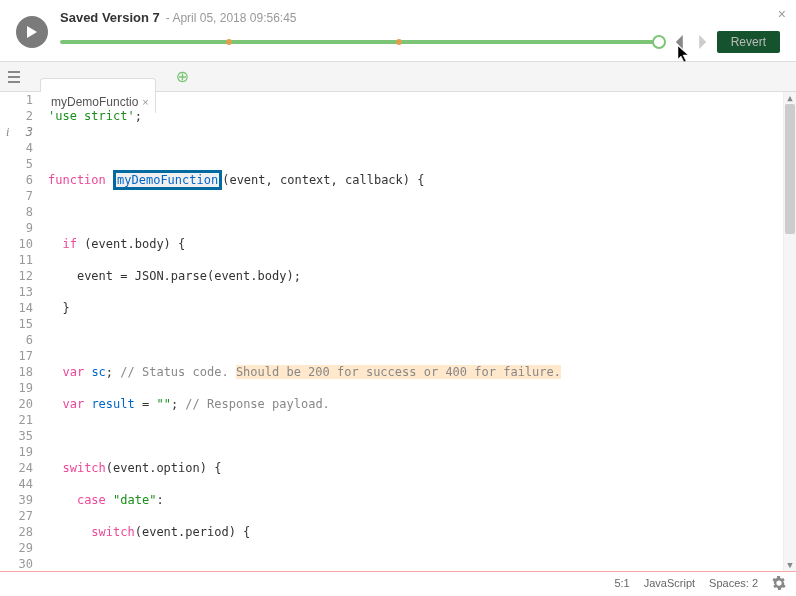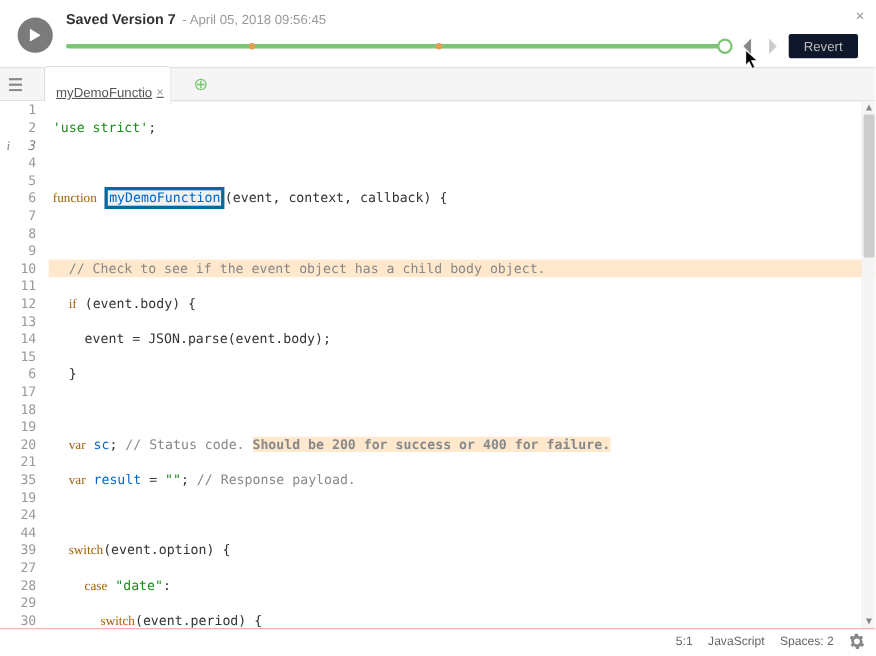--- a/index.html
+++ b/index.html
@@ -59,21 +59,21 @@
       border-radius: 50%;
       background: #fff;
       border: 2px solid #7cc576;
       top: -5px;
       transform: translateX(-50%);
     }
     .nav-arrow { width: 14px; height: 14px; cursor: pointer; fill: #888; }
     .nav-arrow.disabled { fill: #ccc; }
     .revert-btn {
       padding: 4px 14px;
-      background: #0f172a;
+      background: #14532d;
       color: #bbb;
       font-size: 12px;
       border: none;
       border-radius: 2px;
     }
     .close-x {
       position: absolute;
       top: 6px;
       right: 10px;
       color: #999;
@@ -94,22 +94,21 @@
       border: 1px solid #ddd;
       border-bottom: none;
       border-radius: 4px 4px 0 0;
       padding: 16px 6px 4px 10px;
       font-size: 12px;
       color: #555;
       display: flex;
       align-items: center;
       gap: 4px;
       position: relative;
-      top: 1px;
-      text-decoration: underline;
+      top: 19px;
     }
     .tab-close { color: #999; cursor: pointer; font-size: 11px; }
     .add-tab { margin-left: 20px; color: #7cc576; font-size: 16px; cursor: pointer; }
     .editor {
       display: flex;
       height: calc(596px - 65px - 30px - 22px);
       font-family: "Menlo", "Consolas", monospace;
       font-size: 12px;
       line-height: 16px;
       position: relative;
@@ -123,22 +122,22 @@
       user-select: none;
       border-right: 1px solid transparent;
       flex-shrink: 0;
     }
     .gutter .ln { height: 16px; }
     .gutter .ln.italic { font-style: italic; color: #888; position: relative; }
     .gutter .ln.italic::before { content: "i"; position: absolute; left: 6px; color: #888; font-style: italic; font-family: serif; }
     .code { flex: 1; white-space: pre; color: #333; overflow: hidden; }
     .code .row { height: 16px; padding-left: 4px; }
     .code .row.hl { background: #ffe8cc; }
-    .hl-inline { background: #ffe8cc; font-weight: bold; }
-    .kw { color: #a16207; font-family: Liberation Serif, serif; }
+    .hl-inline { background: #ffe8cc; }
+    .kw { color: #ec4899; }
     .str { color: #1a8f1a; }
     .fn { color: #0066cc; }
     .id { color: #0066cc; }
     .cm { color: #888; }
     .boxed { border: 3px solid #0369a1; padding: 0 1px; background: #f0f0f0; }
     .minimap {
       position: absolute;
       right: 12px;
       top: 0;
       width: 1px;
@@ -252,21 +251,20 @@
     <div class="ln">27</div>
     <div class="ln">28</div>
     <div class="ln">29</div>
     <div class="ln">30</div>
   </div>
   <div class="code">
 <div class="row"><span class="str">'use strict'</span>;</div>
 <div class="row"></div>
 <div class="row"><span class="kw">function</span> <span class="boxed"><span class="fn">myDemoFunction</span></span><span>(event, context, callback) {</span></div>
 <div class="row"></div>
-<div class="row hl">  <span class="cm">// Check to see if the event object has a child body object.</span></div>
 <div class="row">  <span class="kw">if</span><span> (event.body) {</span></div>
 <div class="row">    <span>event = JSON.parse(event.body);</span></div>
 <div class="row">  <span>}</span></div>
 <div class="row"></div>
 <div class="row">  <span class="kw">var</span> <span class="id">sc</span>; <span class="cm">// Status code. </span><span class="cm hl-inline">Should be 200 for success or 400 for failure.</span></div>
 <div class="row">  <span class="kw">var</span> <span class="id">result</span> = <span class="str">""</span>;<span class="cm"> // Response payload.</span></div>
 <div class="row"></div>
 <div class="row">  <span class="kw">switch</span><span>(event.option) {</span></div>
 <div class="row">    <span class="kw">case</span> <span class="str">"date"</span>:</div>
 <div class="row">      <span class="kw">switch</span><span>(event.period) {</span></div>

